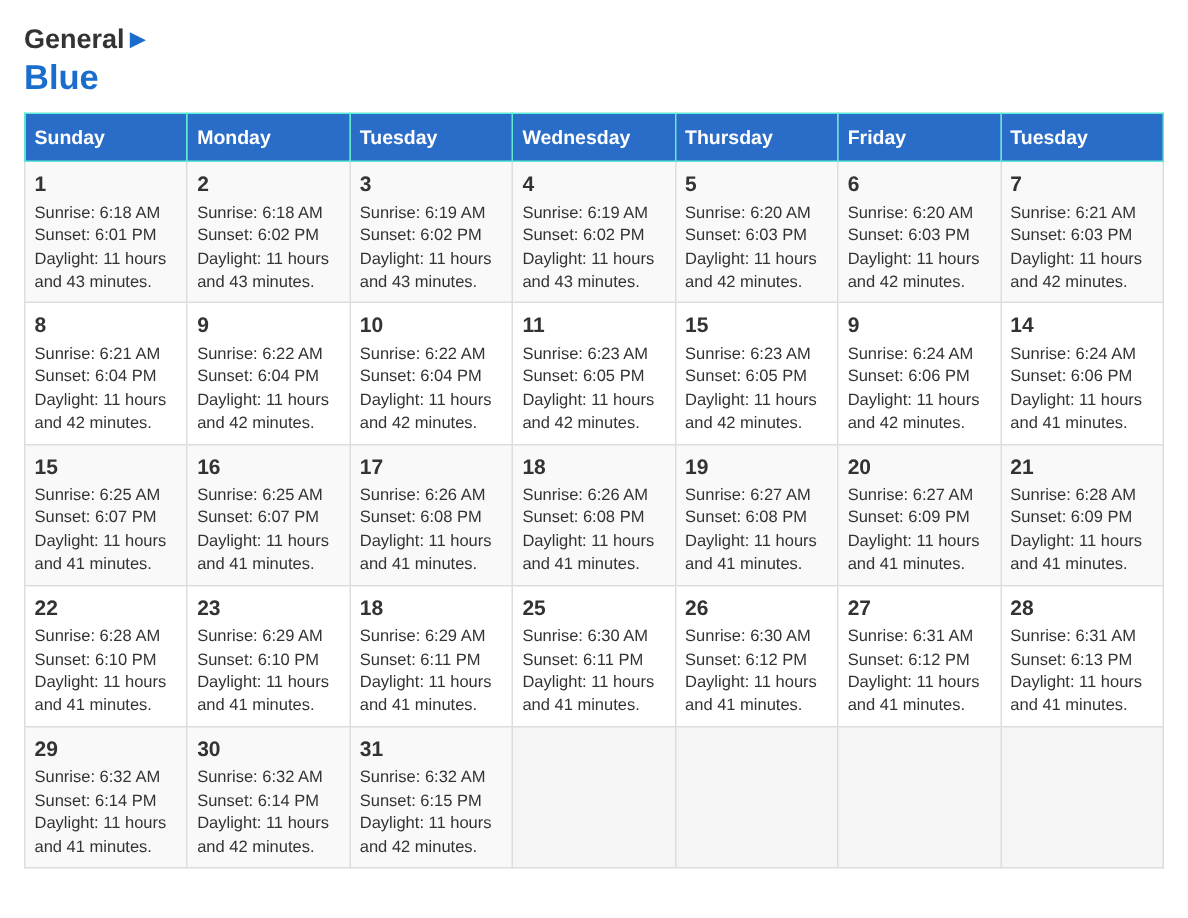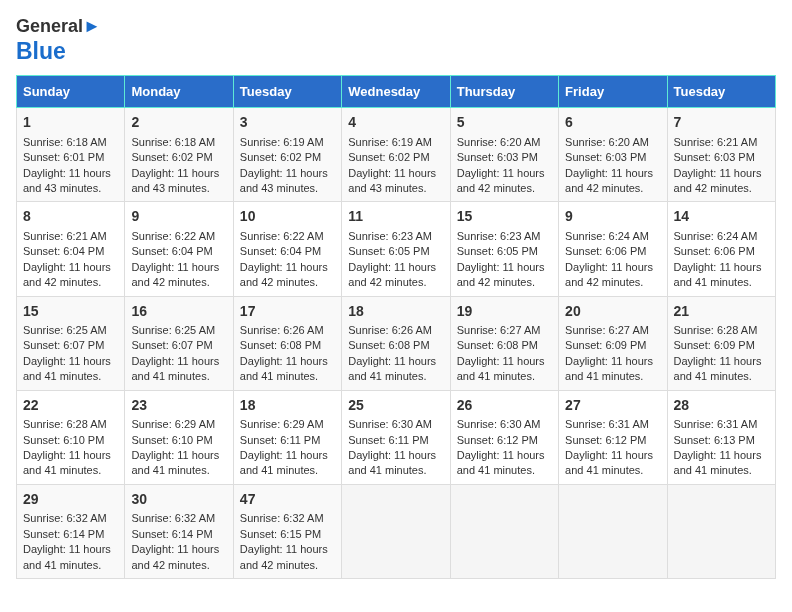--- a/index.html
+++ b/index.html
@@ -286,21 +286,21 @@
         <span>Sunset: 6:14 PM</span><br>
         <span>Daylight: 11 hours<br>and 41 minutes.</span>
       </td>
         <td>
         <span class="day-num">30</span>
         <span>Sunrise: 6:32 AM</span><br>
         <span>Sunset: 6:14 PM</span><br>
         <span>Daylight: 11 hours<br>and 42 minutes.</span>
       </td>
         <td>
-        <span class="day-num">47</span>
+        <span class="day-num">31</span>
         <span>Sunrise: 6:32 AM</span><br>
         <span>Sunset: 6:15 PM</span><br>
         <span>Daylight: 11 hours<br>and 42 minutes.</span>
       </td>
         <td class="empty-cell"></td>
         <td class="empty-cell"></td>
         <td class="empty-cell"></td>
         <td class="empty-cell"></td>
       </tr>
     </tbody>

